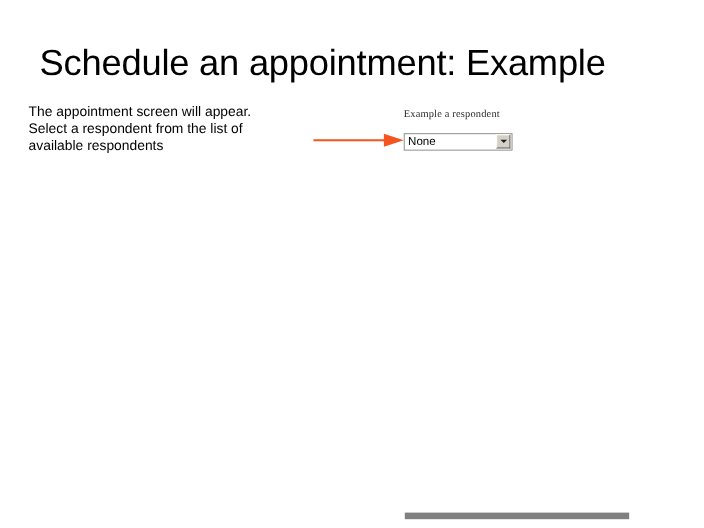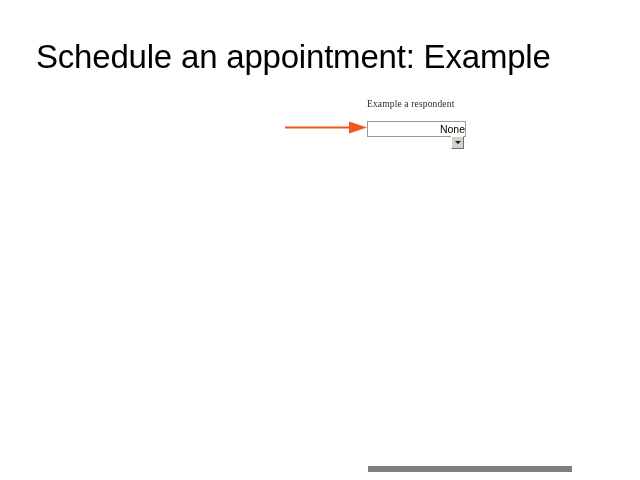--- a/index.html
+++ b/index.html
@@ -64,23 +64,22 @@
   #dropdown {
     position: absolute;
     left: 0px;
     top: 22px;
     width: 99px;
     height: 16px;
     box-sizing: border-box;
     background: #ffffff;
     border: 1px solid #9a9a94;
     display: flex;
-    align-items: flex-end;
+    align-items: flex-start;
     justify-content: space-between;
-    flex-direction: column;
   }
   #dropdown-value {
     font-family: "Liberation Sans", sans-serif;
     font-size: 10.5px;
     color: #000000;
     padding-left: 3px;
     line-height: 14px;
     white-space: nowrap;
   }
   #dropdown-arrow-button {
@@ -131,20 +130,21 @@
     background: #808080;
   }
 </style>
 </head>
 <body>
 
 <div id="slide">
 
   <div id="slide-title">Schedule an appointment: Example</div>
 
+  <div id="body-text">The appointment screen will appear. Select a respondent from the list of available respondents</div>
 
   <div id="annotation-arrow">
     <svg width="86" height="20" viewBox="0 0 86 20" xmlns="http://www.w3.org/2000/svg">
       <line x1="2" y1="10.5" x2="70" y2="10.5" stroke="#F4551F" stroke-width="2"></line>
       <polygon points="66,4.5 66,16.5 84,10.5" fill="#F4551F"></polygon>
     </svg>
   </div>
 
   <div id="widget-group">
     <div id="dropdown-label">Example a respondent</div>

